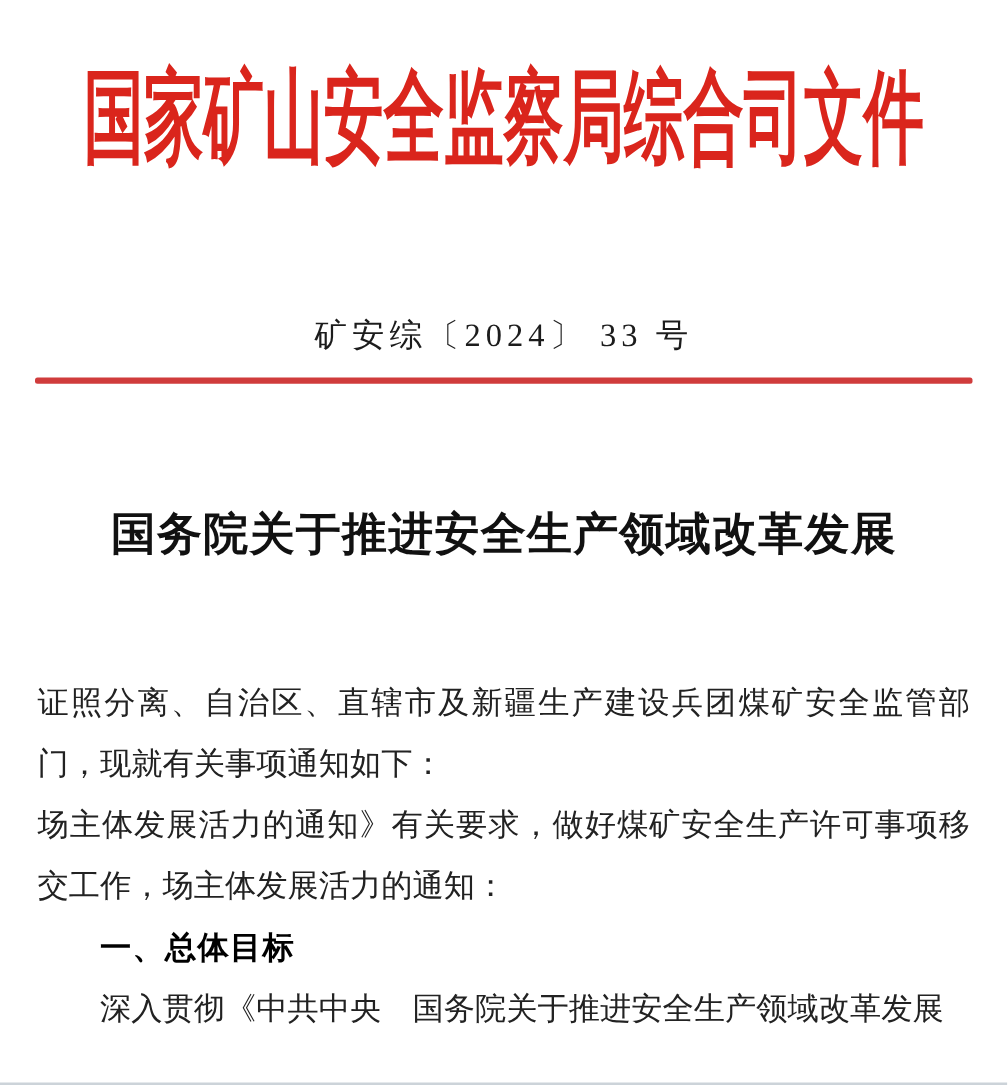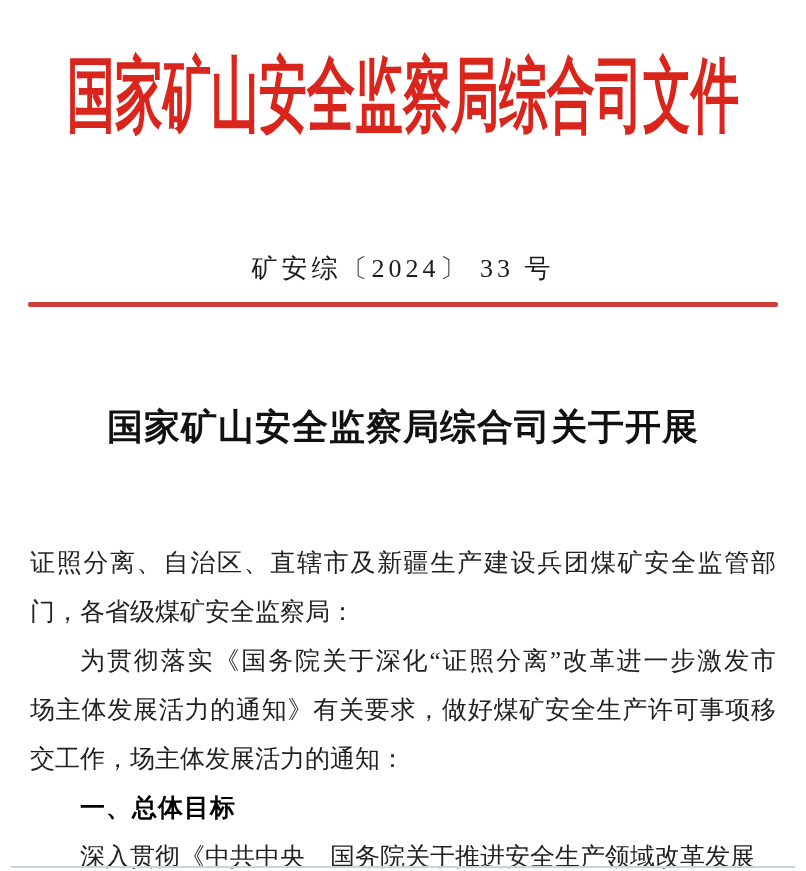--- a/index.html
+++ b/index.html
@@ -7,21 +7,20 @@
     padding: 0;
     background: #ffffff;
   }
   .page {
     position: relative;
     width: 806px;
     height: 871px;
     background: var(--page-bg, #ffffff);
     overflow: hidden;
     font-family: "Liberation Serif", serif;
-    border-radius: 24px;
   }
   
   .agency-title {
     position: absolute;
     top: 55px;
     left: 0;
     width: 100%;
     text-align: center;
     color: var(--header-red, #da251c);
     font-size: 48px;
@@ -108,27 +107,26 @@
 
 <div class="page">
 
   <div class="agency-title">国家矿山安全监察局综合司文件</div>
 
   <div class="doc-number">矿安综〔2024〕 33 号</div>
 
   <div class="red-line"></div>
 
   <div class="doc-title">
-    <div>国家矿山安全监察局综合司关于开展</div>
+    <div>国务院关于推进安全生产领域改革发展</div>
   </div>
 
   <div class="body-text">
     <div class="line j">证照分离、自治区、直辖市及新疆生产建设兵团煤矿安全监管部</div>
-    <div class="line">门，各省级煤矿安全监察局：</div>
-    <div class="line j indent">为贯彻落实《国务院关于深化“证照分离”改革进一步激发市</div>
+    <div class="line">门，现就有关事项通知如下：</div>
     <div class="line j">场主体发展活力的通知》有关要求，做好煤矿安全生产许可事项移</div>
     <div class="line">交工作，场主体发展活力的通知：</div>
     <div class="line heading indent">一、总体目标</div>
     <div class="line indent">深入贯彻《中共中央　国务院关于推进安全生产领域改革发展</div>
   </div>
 
   <div class="page-edge"></div>
 
 </div>
 

